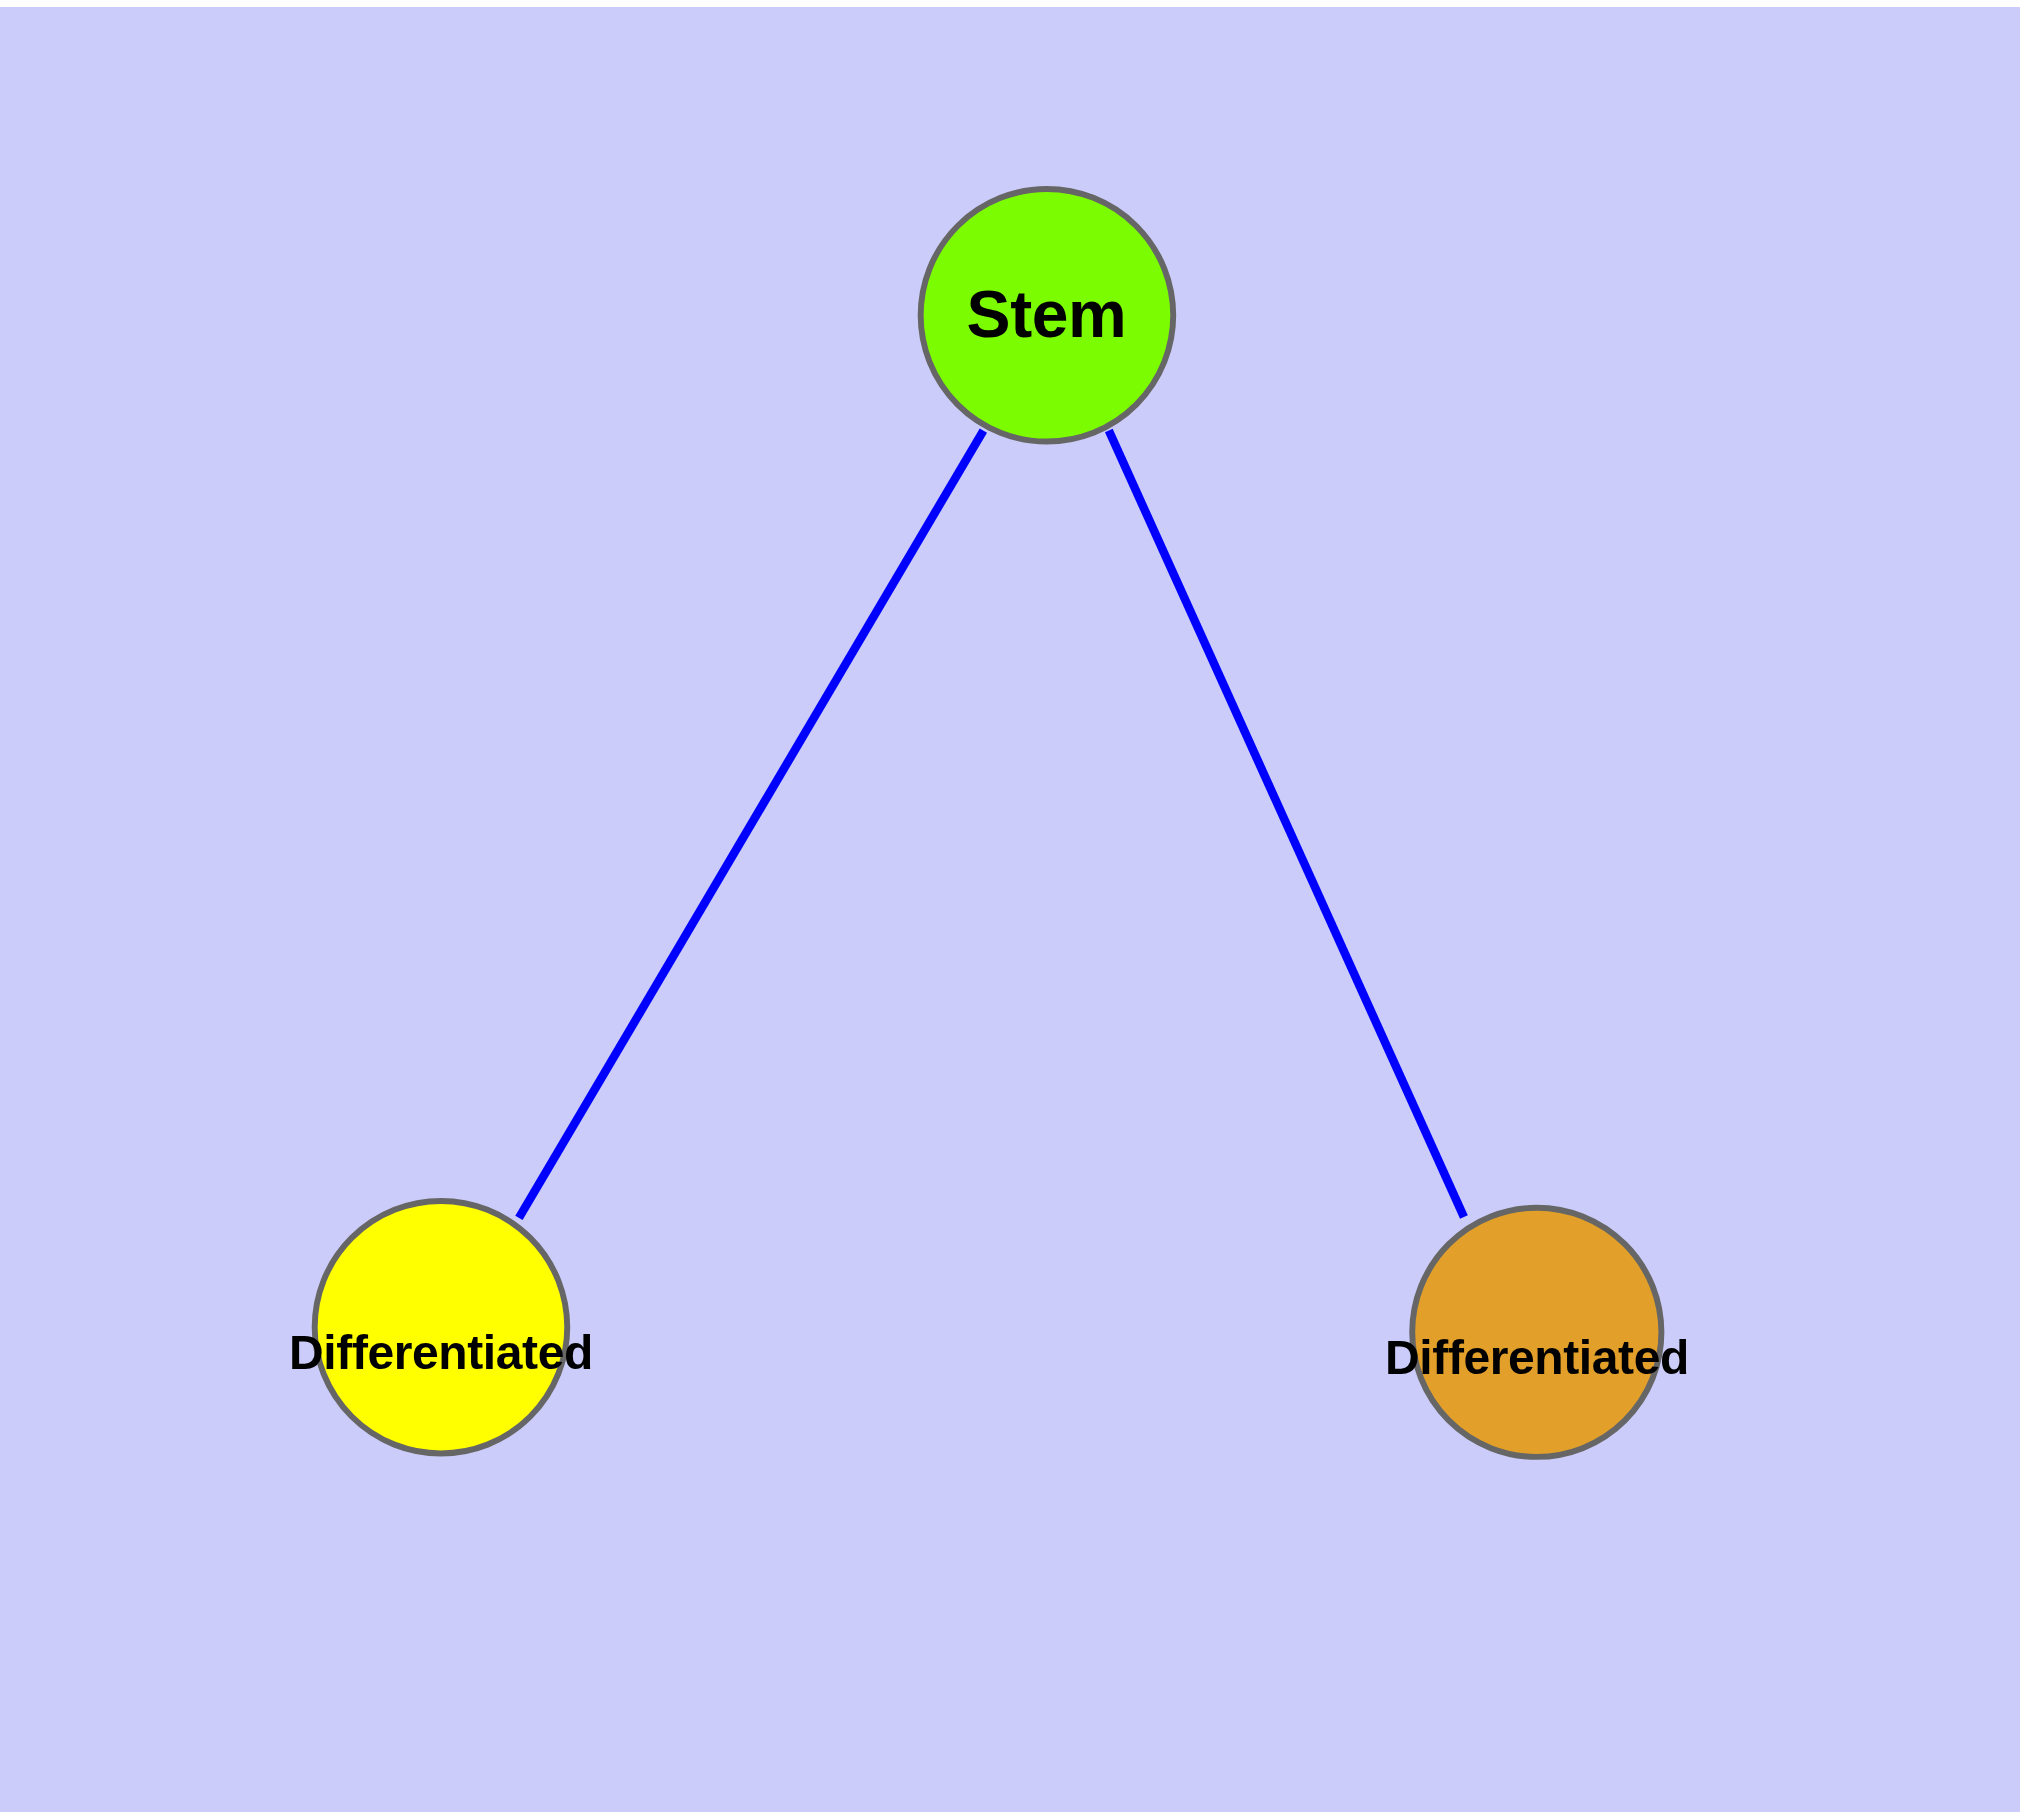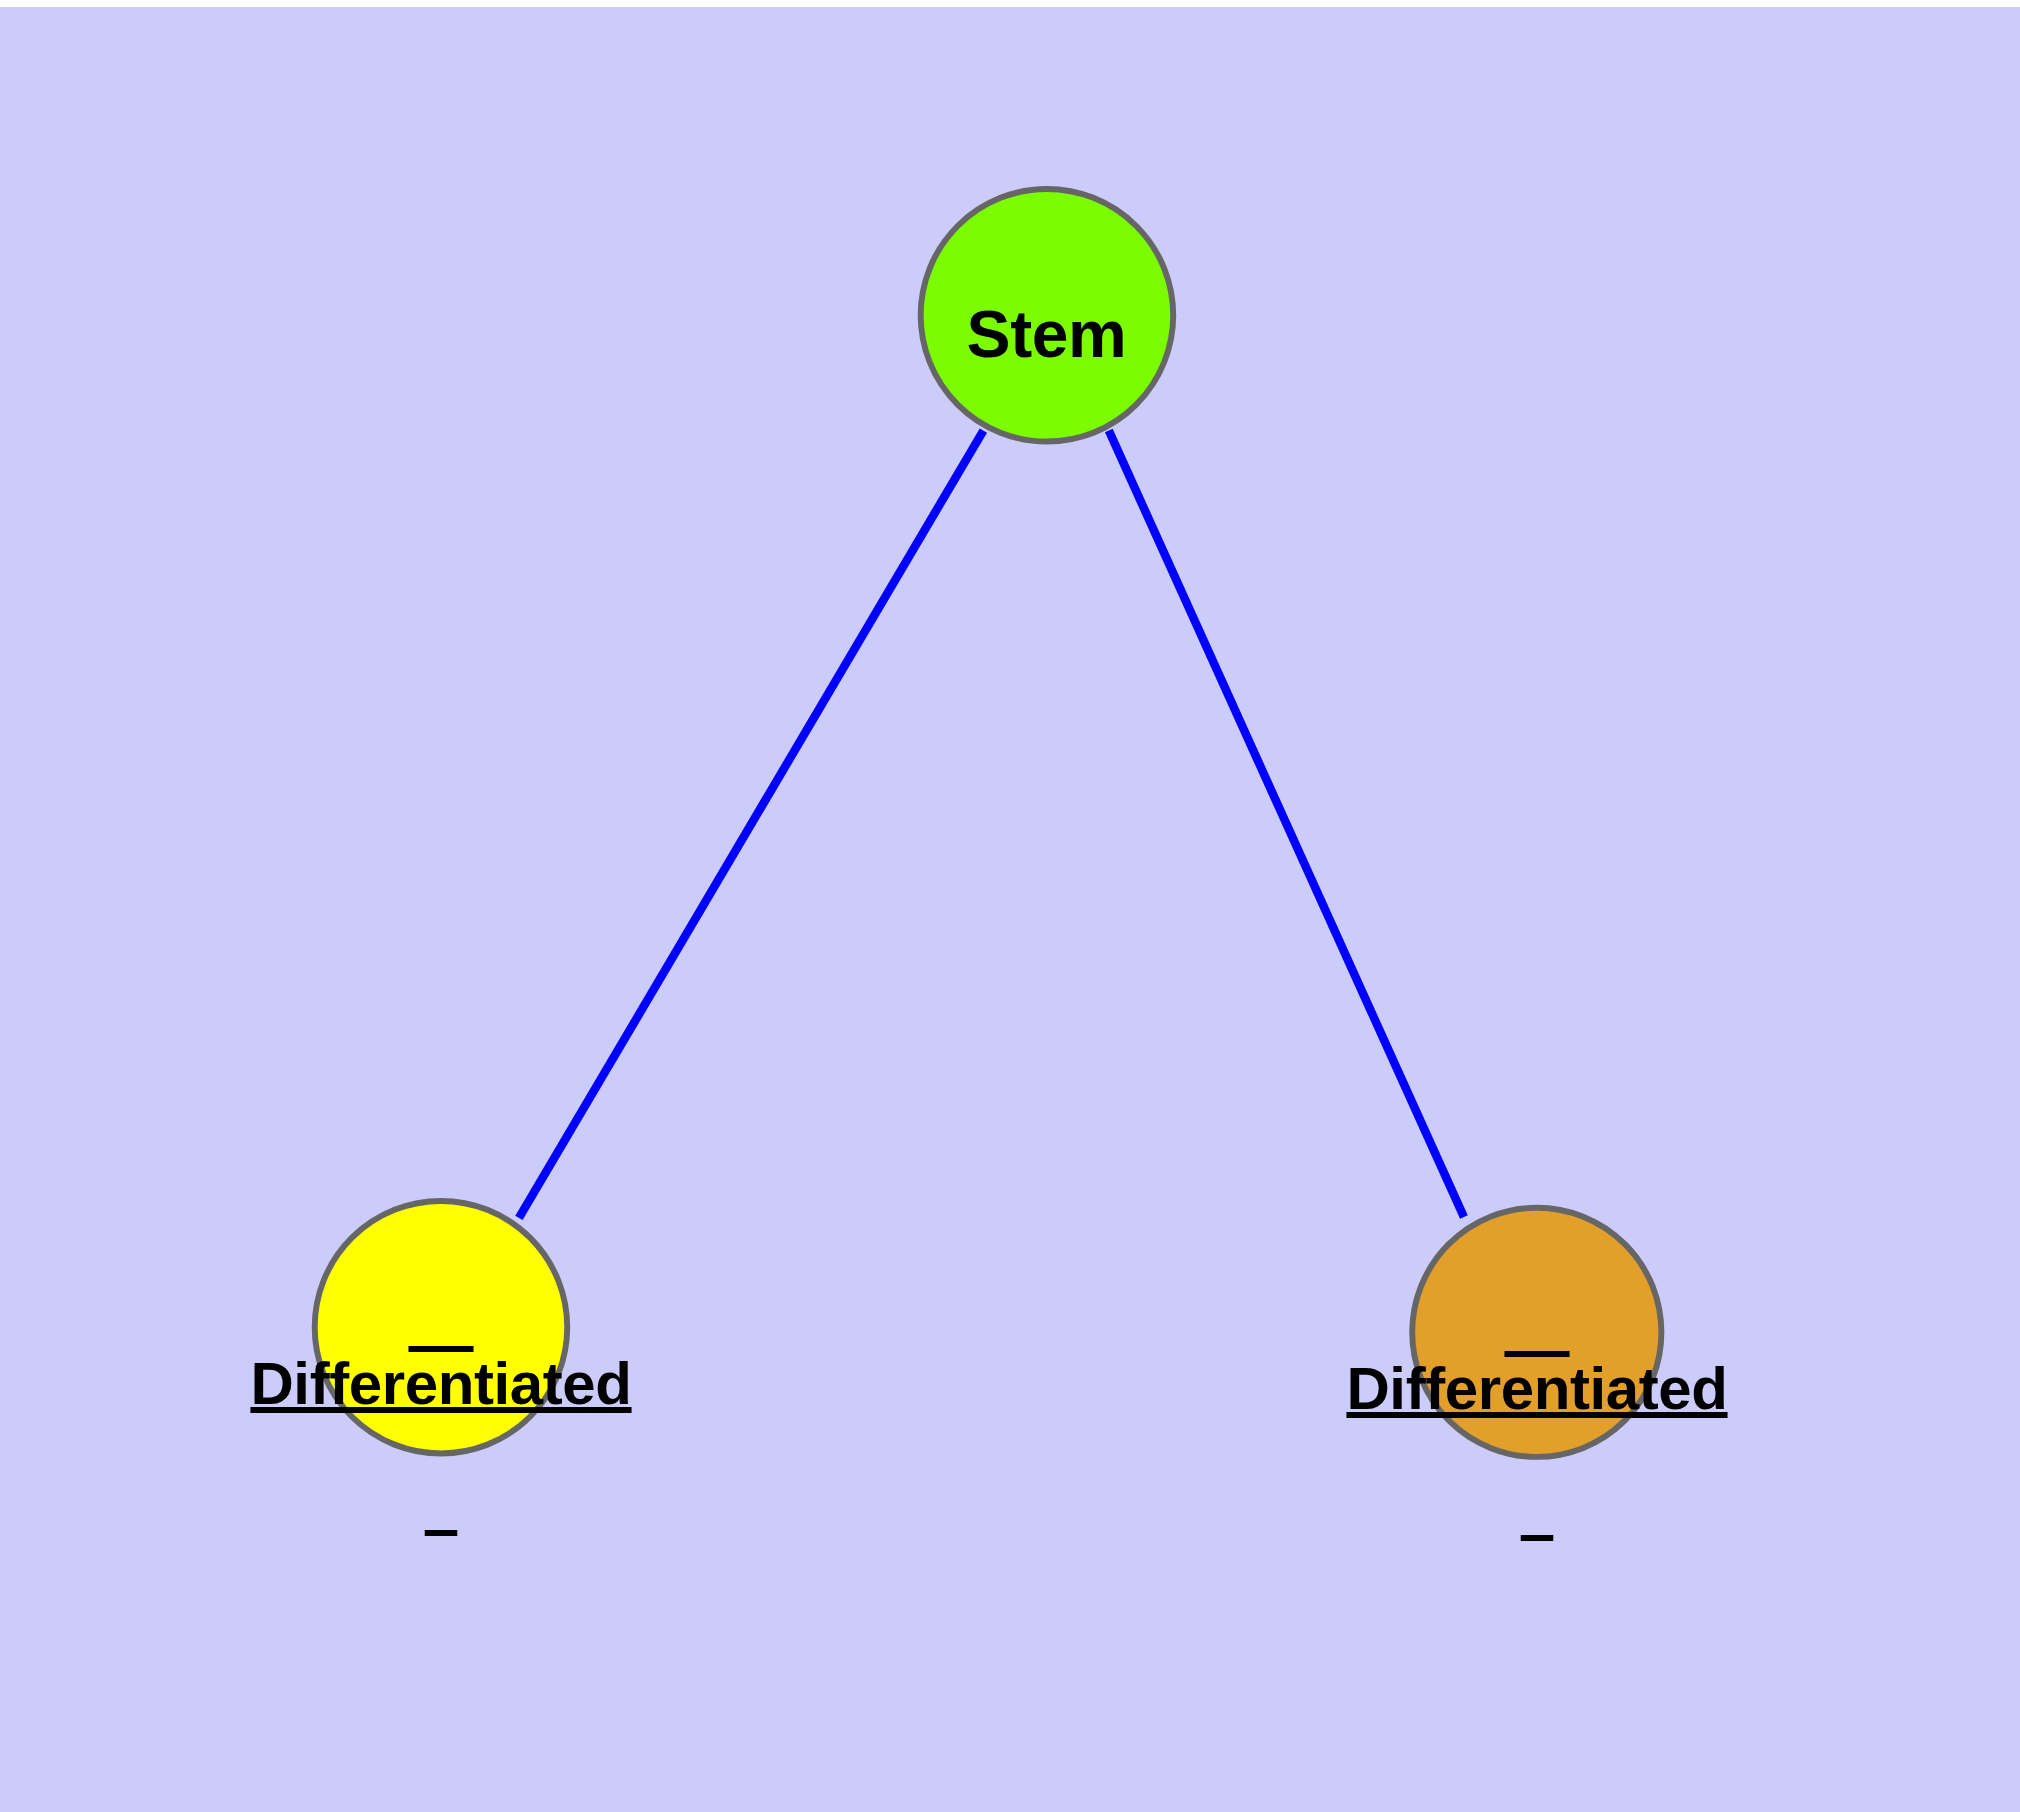--- a/index.html
+++ b/index.html
@@ -38,25 +38,23 @@
     text-align: center;
     font-weight: bold;
     color: #000000;
     line-height: 1.02;
     white-space: pre;
     letter-spacing: -0.4px;
     pointer-events: none;
   }
   .node-label.root {
     font-size: 66px;
-    margin-top: 20px;
   }
   .node-label.leaf {
-    font-size: 60px;
-    text-decoration: underline;
+    font-size: 48px;
   }
 </style>
 </head>
 <body>
 
 <div id="stage">
 
   <div id="canvas-bg"></div>
 
   <svg id="graph-svg" viewBox="0 0 2384 2138">

